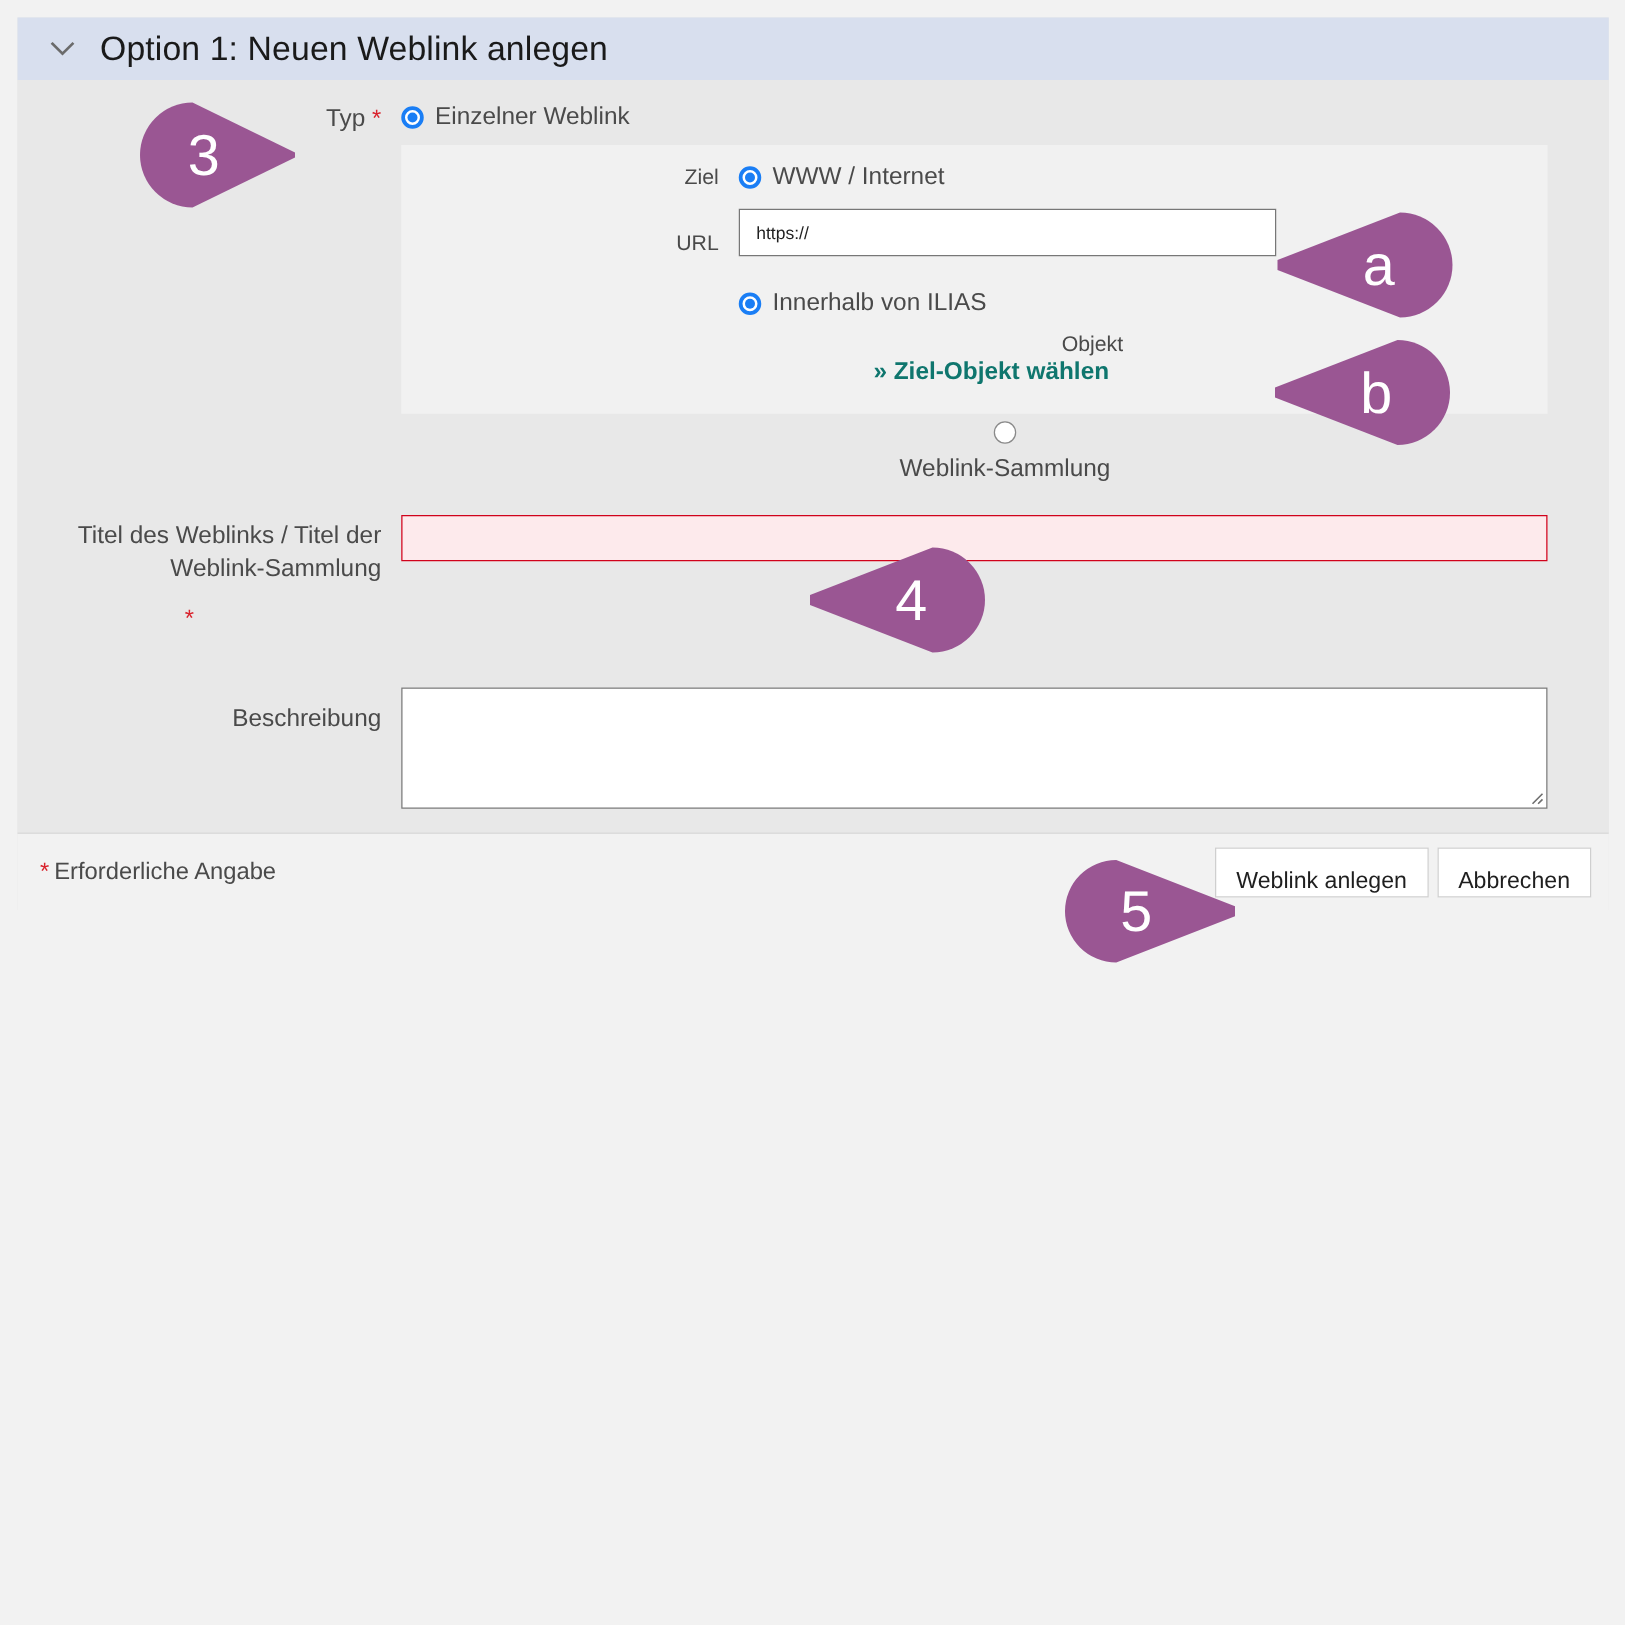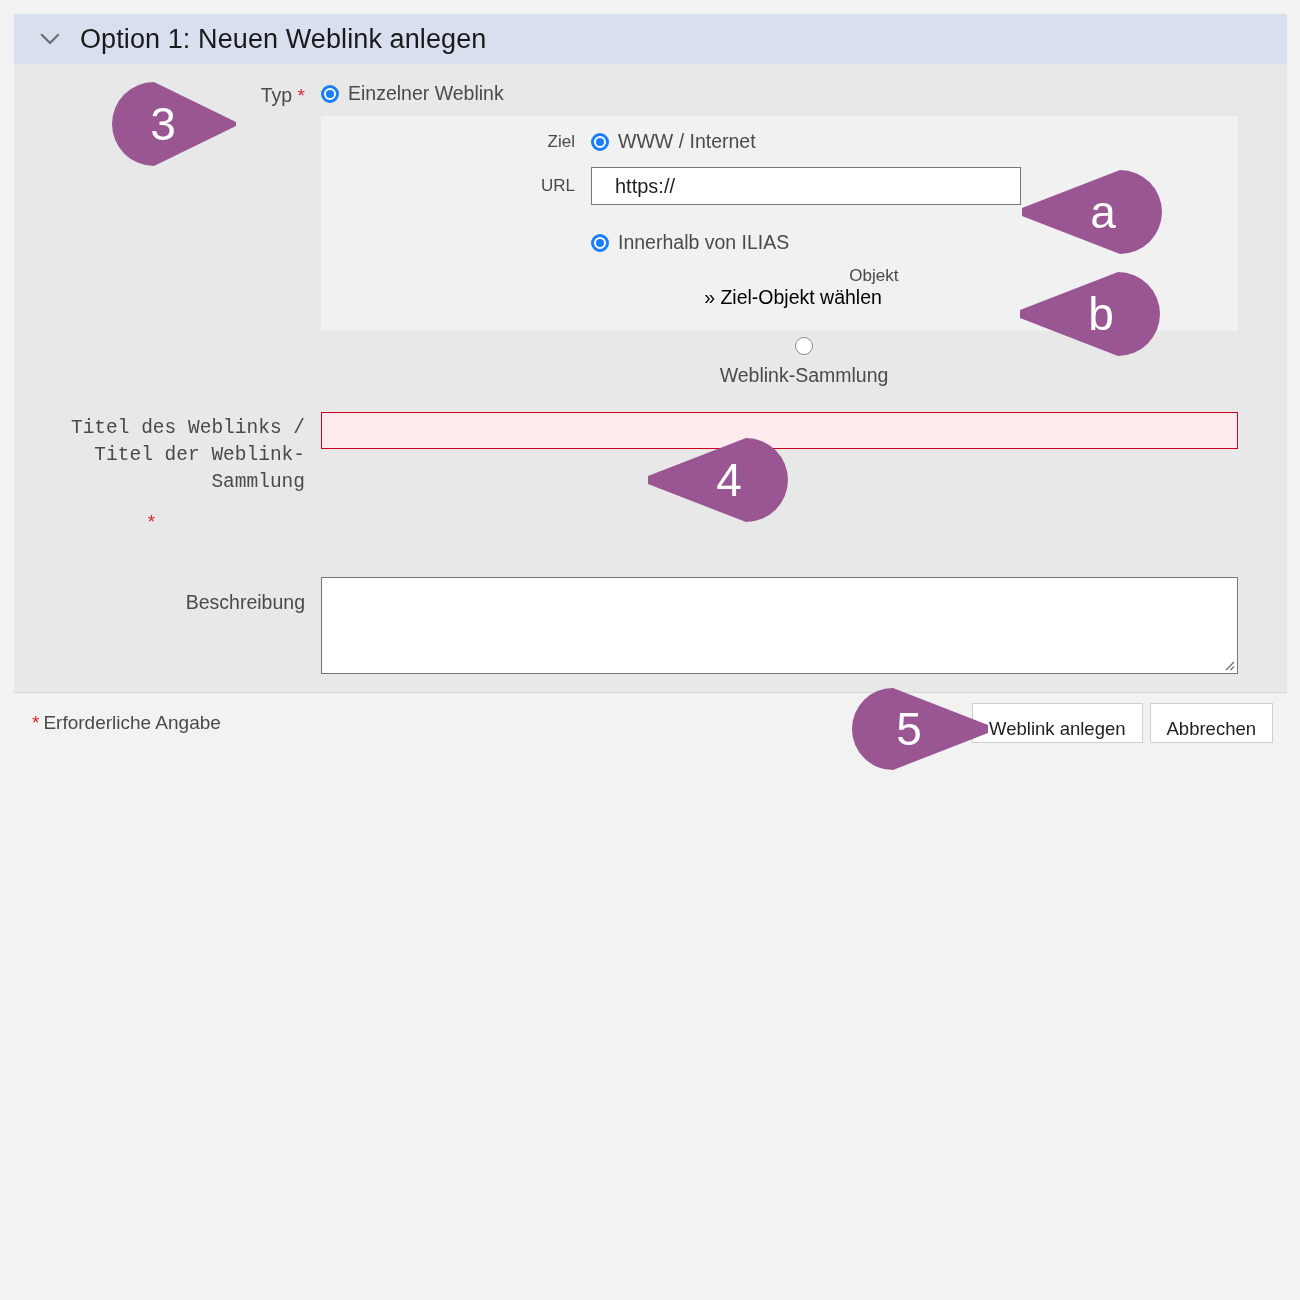--- a/index.html
+++ b/index.html
@@ -143,40 +143,40 @@
   .sub-label {
     width: 270px;
     flex: none;
     text-align: right;
     padding-right: 16px;
     font-size: 17px;
     color: #4a4a4a;
   }
   .sub-field { flex: 1 1 auto; }
 
-  .row-gap-url { margin-top: 14px; }
+  .row-gap-url { margin-top: 14px; align-items: flex-end; }
   .row-gap-ilias { margin-top: 26px; }
   .row-gap-objekt { margin-top: 12px; flex-direction: column; }
 
   .url-input {
     width: 430px;
     height: 38px;
     border: 1.5px solid #777777;
     background: #ffffff;
     font-family: "Liberation Sans", sans-serif;
-    font-size: 20px;
+    font-size: 14px;
     color: #1f1f1f;
-    padding: 0 23px;
+    padding: 0 13px;
     outline: none;
   }
 
   .objekt-link {
     font-size: 19.5px;
-    font-weight: normal;
-    color: #000000;
+    font-weight: bold;
+    color: #0f766e;
     text-decoration: none;
     white-space: nowrap;
   }
 
   
   .sammlung-row { margin-top: 6px; flex-direction: column; }
 
   
   .title-row { margin-top: 25px; }
   .title-input {
@@ -186,21 +186,20 @@
     border: 1.7px solid #d0021b;
     font-family: "Liberation Sans", sans-serif;
     font-size: 18px;
     color: #1f1f1f;
     padding: 0 10px;
     outline: none;
     display: block;
   }
   .title-label {
     padding-top: 3px;
-    font-family: Liberation Mono, monospace;
   }
   .title-req {
     display: block;
     margin-top: 14px;
     text-align: center;
     padding-right: 16px;
   }
 
   
   .desc-row { margin-top: 41px; }

